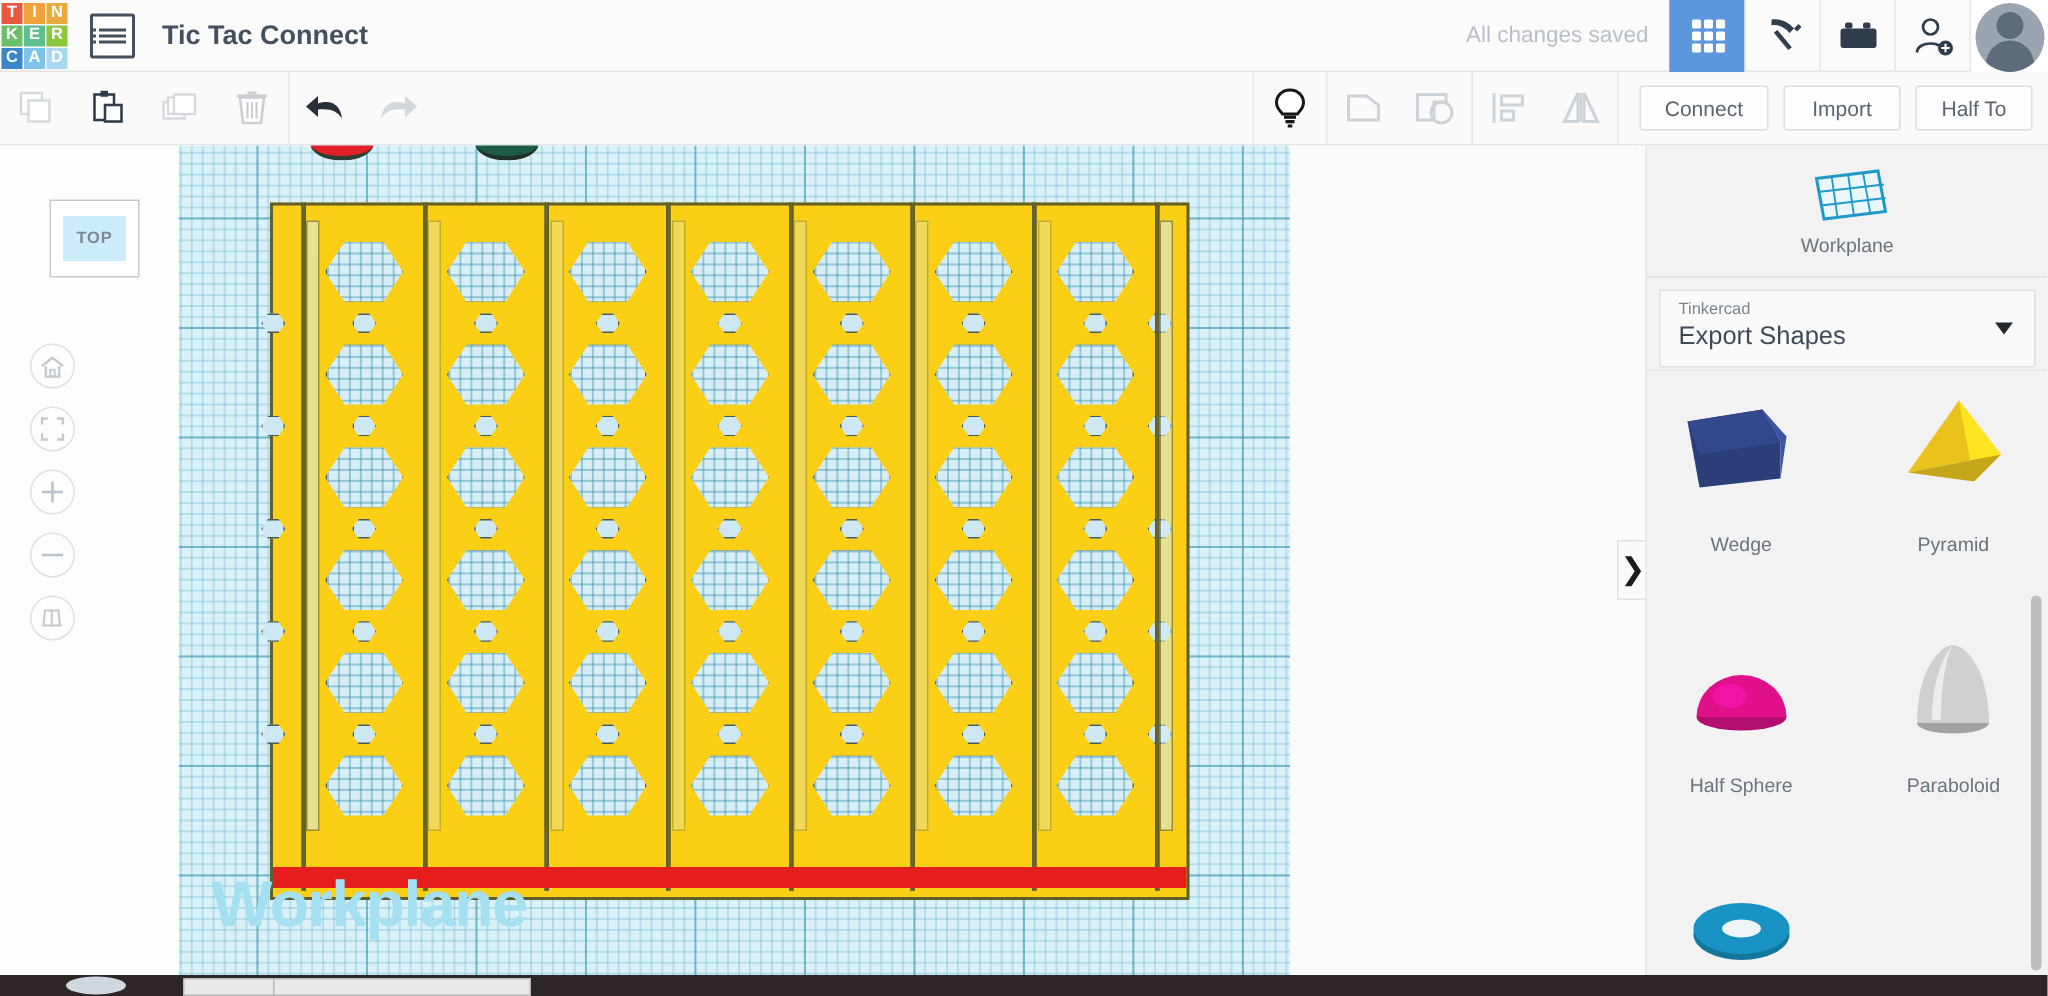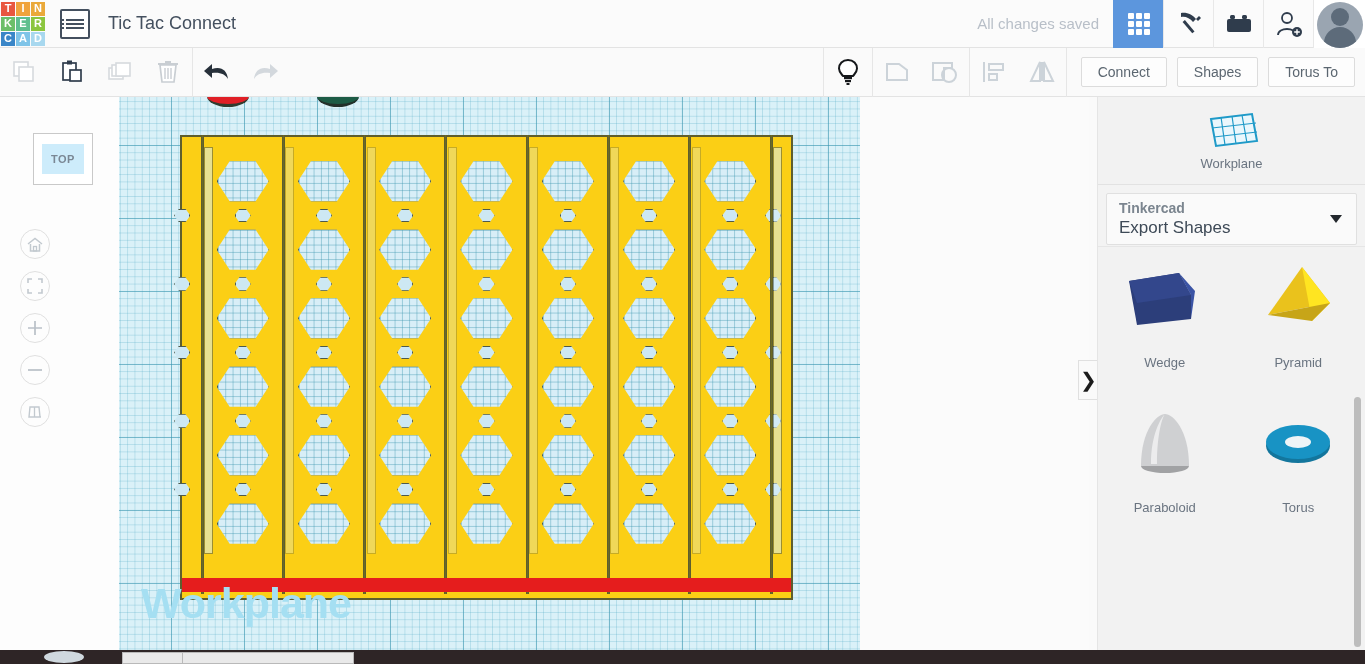--- a/index.html
+++ b/index.html
@@ -36,21 +36,21 @@
     border: 2px solid #44505f; border-radius: 2px;
     display: flex; flex-direction: column; justify-content: center;
     align-items: center; gap: 2px; flex: 0 0 auto;
     background: #fff;
   }
   #menu-btn .ln { width: 18px; height: 2px; background: #44505f; display:block;
                   position: relative; }
   #menu-btn .ln:before { content:''; position:absolute; left:-5px; top:0;
                   width: 3px; height: 2px; background:#44505f; }
   #proj-title {
-    margin-left: 18px; font-size: 18px; color: #44505f; font-weight: normal;
+    margin-left: 18px; font-size: 18px; color: #44505f; font-weight: bold;
     white-space: nowrap;
   }
   #saved-status {
     margin-left: auto; margin-right: 14px;
     font-size: 15px; color: #b8bfc8; white-space: nowrap;
   }
   .hdr-icon {
     width: 50px; height: 48px;
     display: flex; align-items: center; justify-content: center;
     border-left: 1px solid #e8e8e8;
@@ -205,34 +205,35 @@
   }
   .tool-cell{
     flex:1 1 0; display:flex; flex-direction:column;
     align-items:center; justify-content:center; gap:6px;
   }
   .tool-cell span{ font-size:13px; color:#6a7480; }
   #shape-select{
     margin:8px; height:52px; background:#fafafa; border:1px solid #e0e0e0;
     border-radius:2px; padding:6px 12px; position:relative;
   }
-  #shape-select .lib{ font-size:14px; color:#7b858f;font-weight:bold; }
+  #shape-select .lib{ font-size:11px; color:#7b858f; }
   #shape-select .cat{ font-size:17px; color:#3e4a57; margin-top:2px; }
   #shape-select .caret{
     position:absolute; right:14px; top:21px;
     width:0;height:0;border-left:6px solid transparent;
     border-right:6px solid transparent;border-top:8px solid #23282d;
   }
   #shape-grid{
     position:absolute; left:0; right:0; top:149px; bottom:0;
     display:grid; grid-template-columns:1fr 1fr;
     grid-auto-rows:145px;
     overflow:hidden;
     background:#f2f2f2;
     border-top:1px solid #e6e6e6;
+    gap:16px;
   }
   .shape-cell{
     display:flex; flex-direction:column; align-items:center;
     justify-content:flex-start; padding-top:12px; gap:4px;
     position:relative;
   }
   .shape-cell .lbl{ font-size:13px; color:#6a7480; position:absolute; bottom:22px;}
   .shape-art{ width:96px; height:90px; position:relative; }
   #panel-scroll{
     position:absolute; right:4px; top:300px; width:7px; height:250px;
@@ -414,22 +415,22 @@
     <svg width="30" height="26" viewBox="0 0 30 26">
       <path d="M13 3 L4 22 H13 Z" fill="none" stroke="#ccd3d9" stroke-width="2"></path>
       <path d="M15 3 V22" stroke="#ccd3d9" stroke-width="2"></path>
       <path d="M17 3 L26 22 H17 Z" fill="none" stroke="#ccd3d9" stroke-width="2"></path>
     </svg>
   </div>
 
   <div class="tb-sep" style="margin-right:14px"></div>
 
   <div class="tb-btn">Connect</div>
-  <div class="tb-btn">Shapes</div>
-  <div class="tb-btn">Torus To</div>
+  <div class="tb-btn">Import</div>
+  <div class="tb-btn">Half To</div>
 </div>
 
 <div id="left-rail">
 
   <div id="viewcube">
     <div class="face">TOP</div>
   </div>
 
   <div class="rail-btn" style="top:132px">
     <svg width="16" height="15" viewBox="0 0 16 15">
@@ -620,20 +621,28 @@
       <div class="shape-cell">
         <div class="shape-art"><svg viewBox="0 0 96 90" width="96" height="90">
             <path d="M52 8 L18 56 L80 44 Z" fill="#eac21c"></path>
             <path d="M52 8 L80 44 L62 62 Z" fill="#ffe521"></path>
             <path d="M18 56 L80 44 L62 62 Z" fill="#c7a518"></path>
           </svg></div>
         <div class="lbl">Pyramid</div>
       </div>
       <div class="shape-cell">
         <div class="shape-art"><svg viewBox="0 0 96 90" width="96" height="90">
+            <ellipse cx="48" cy="58" rx="30" ry="9" fill="#b30d6e"></ellipse>
+            <path d="M18 58 A30 28 0 0 1 78 58 Z" fill="#e0108a"></path>
+            <ellipse cx="40" cy="44" rx="11" ry="8" fill="#ff16c1" opacity=".55"></ellipse>
+          </svg></div>
+        <div class="lbl">Half Sphere</div>
+      </div>
+      <div class="shape-cell">
+        <div class="shape-art"><svg viewBox="0 0 96 90" width="96" height="90">
             <ellipse cx="48" cy="62" rx="24" ry="7" fill="#a1a2a4"></ellipse>
             <path d="M24 62 C24 26 40 10 48 10 C56 10 72 26 72 62 Z" fill="#cfd0d2"></path>
             <path d="M40 60 C40 28 46 12 48 10 C44 14 34 30 34 60 Z" fill="#ffffff" opacity=".6"></path>
           </svg></div>
         <div class="lbl">Paraboloid</div>
       </div>
       <div class="shape-cell">
         <div class="shape-art"><svg viewBox="0 0 96 90" width="96" height="90">
             <ellipse cx="48" cy="42" rx="32" ry="17" fill="#13769d"></ellipse>
             <ellipse cx="48" cy="38" rx="32" ry="17" fill="#1893c4"></ellipse>

